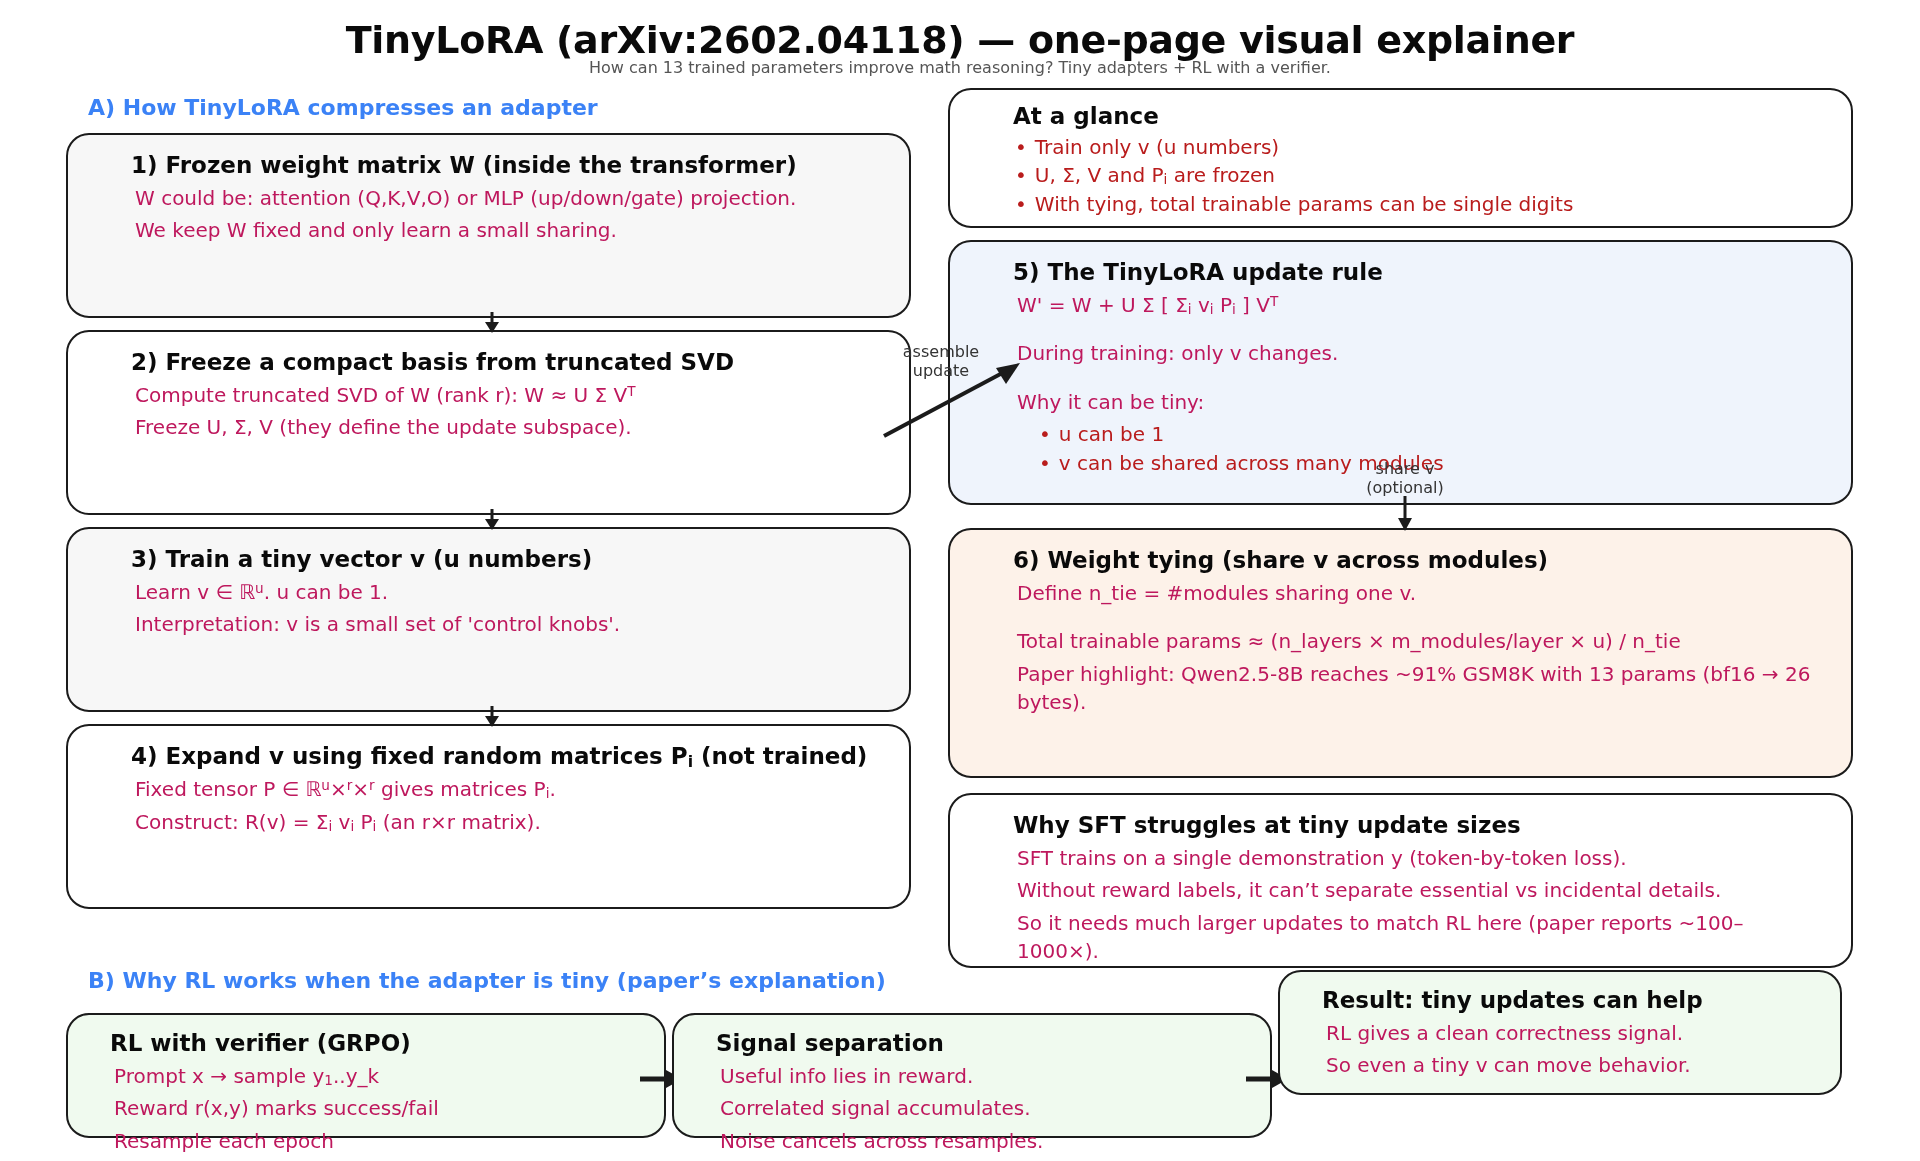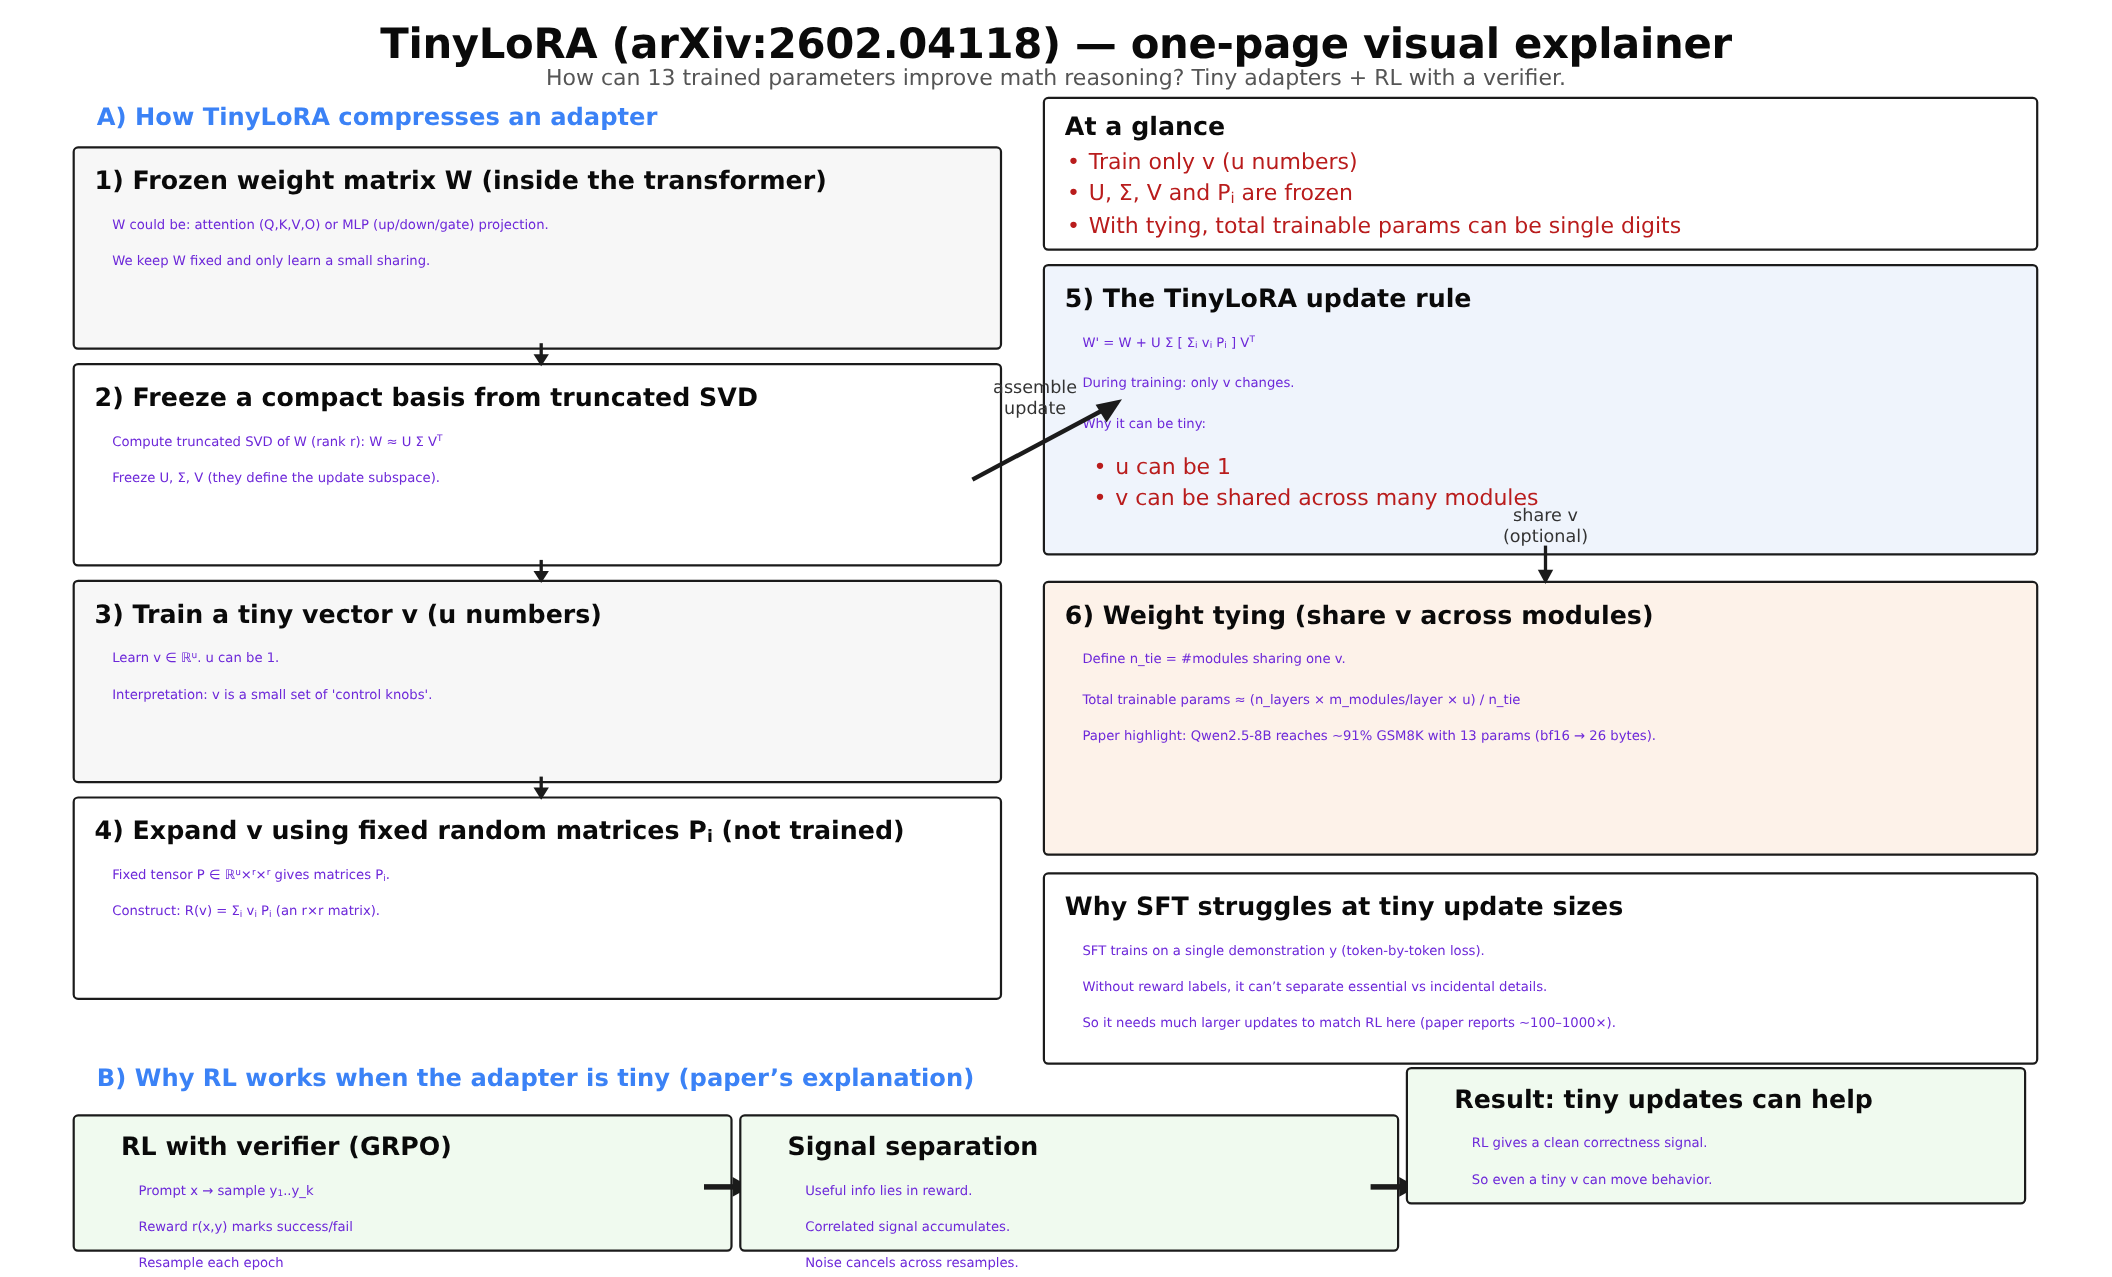--- a/index.html
+++ b/index.html
@@ -31,59 +31,59 @@
     font-weight: bold;
     letter-spacing: -0.3px;
     color: #0a0a0a;
   }
   .subtitle {
     position: absolute;
     left: 0;
     top: 58px;
     width: 1920px;
     text-align: center;
-    font-size: 20px;
+    font-size: 16px;
     color: #555555;
   }
 
   .section-head {
     position: absolute;
     font-size: 22px;
     font-weight: bold;
     color: #3b82f6;
   }
   #sec-a { left: 88px; top: 95px; }
   #sec-b { left: 88px; top: 968px; }
 
   
   .box {
     position: absolute;
     box-sizing: border-box;
     border: 2.2px solid #1b1b1b;
-    border-radius: 5px;
+    border-radius: 23px;
     background: #f7f7f7;
-    padding: 16px 26px 14px 18px;
+    padding: 16px 26px 14px 63px;
   }
   .box.white  { background: #ffffff; }
   .box.blue   { background: #eff4fc; }
   .box.peach  { background: #fdf2e9; }
   .box.mint   { background: #f0faef; }
 
   .box h3 {
     margin: 0 0 2px 0;
     font-size: 23px;
     font-weight: bold;
     color: #0a0a0a;
     line-height: 1.25;
   }
   .box p {
-    margin: 16px;
-    font-size: 12px;
+    margin: 4px;
+    font-size: 20px;
     line-height: 1.42;
-    color: #6d28d9;
+    color: #be185d;
   }
   .box p.gap { margin-top: 20px; }
   .box ul {
     margin: 0;
     padding-left: 26px;
     list-style: none;
   }
   .box ul li {
     font-size: 20px;
     line-height: 1.42;

